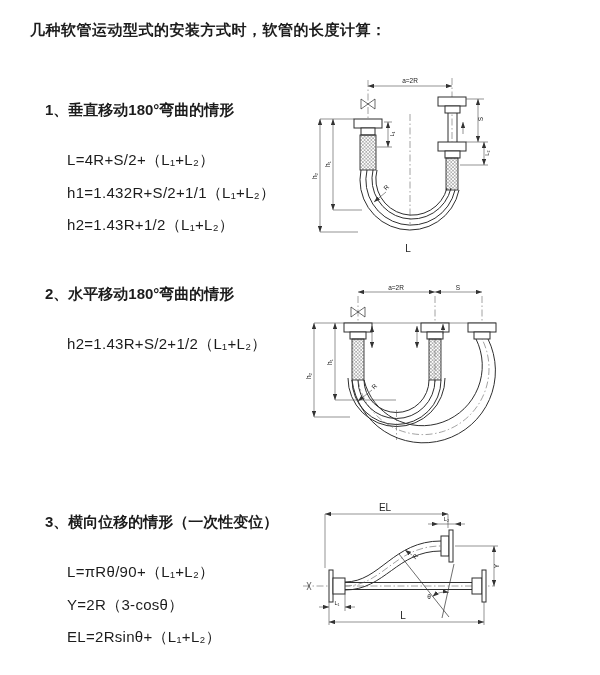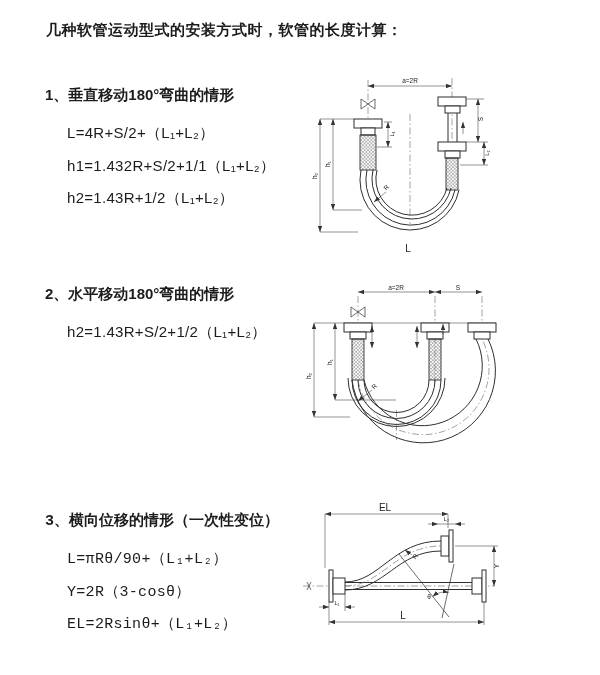--- a/index.html
+++ b/index.html
@@ -1,21 +1,21 @@
 <!DOCTYPE html>
 <html><head>
 <meta charset="utf-8">
 <style>
   html,body{margin:0;padding:0;background:#e8e8e8;}
   #page{position:relative;width:600px;height:675px;background:#ffffff;overflow:hidden;
         font-family:"Liberation Sans","DejaVu Sans",sans-serif;color:#1c1c1c;}
-  .title{position:absolute;left:46px;top:21px;font-size:15px;font-weight:600;letter-spacing:.5px;white-space:nowrap;}
+  .title{position:absolute;left:30px;top:21px;font-size:15px;font-weight:600;letter-spacing:.5px;white-space:nowrap;}
   .section{position:absolute;left:45px;width:290px;}
   .sec-head{font-size:15px;font-weight:600;line-height:20px;white-space:nowrap;}
-  .formulas{margin-top:12px;padding-left:22px;}
+  .formulas{margin-top:24px;padding-left:22px;}
   .formula{font-size:15px;line-height:32.5px;white-space:nowrap;letter-spacing:.3px;}
   .diag{position:absolute;}
   svg{display:block;}
   svg text{font-family:"Liberation Sans","DejaVu Sans",sans-serif;fill:#222;}
   .dln{stroke:#2f2f2f;stroke-width:1;fill:none;}
   .thin{stroke:#2f2f2f;stroke-width:.7;fill:none;}
   .flg{stroke:#2f2f2f;stroke-width:1;fill:#ffffff;}
   .brd{stroke:#2f2f2f;stroke-width:.9;}
   .dim{stroke:#4a4a4a;stroke-width:.6;fill:none;}
   .cl{stroke:#555;stroke-width:.55;fill:none;stroke-dasharray:7 2.5 1.5 2.5;}
@@ -23,37 +23,37 @@
   .lbs{font-size:5.6px;}
   .lbb{font-size:10px;}
 </style>
 </head>
 <body>
 
 <div id="page">
 
   <div class="title">几种软管运动型式的安装方式时，软管的长度计算：</div>
 
-  <div class="section" style="top:85px;">
+  <div class="section" style="top:100px;">
     <div class="sec-head">1、垂直移动180°弯曲的情形</div>
     <div class="formulas">
       <div class="formula">L=4R+S/2+（L₁+L₂）</div>
       <div class="formula">h1=1.432R+S/2+1/1（L₁+L₂）</div>
       <div class="formula">h2=1.43R+1/2（L₁+L₂）</div>
     </div>
   </div>
 
   <div class="section" style="top:284px;">
     <div class="sec-head">2、水平移动180°弯曲的情形</div>
     <div class="formulas">
       <div class="formula">h2=1.43R+S/2+1/2（L₁+L₂）</div>
     </div>
   </div>
 
-  <div class="section" style="top:512px;font-family:Liberation Mono, monospace;">
+  <div class="section" style="top:512px;">
     <div class="sec-head">3、横向位移的情形（一次性变位）</div>
     <div class="formulas">
       <div class="formula">L=πRθ/90+（L₁+L₂）</div>
       <div class="formula">Y=2R（3-cosθ）</div>
       <div class="formula">EL=2Rsinθ+（L₁+L₂）</div>
     </div>
   </div>
 
   <svg class="diag" style="left:300px;top:72px;" width="300" height="190" viewBox="0 0 300 190">
     <defs>

